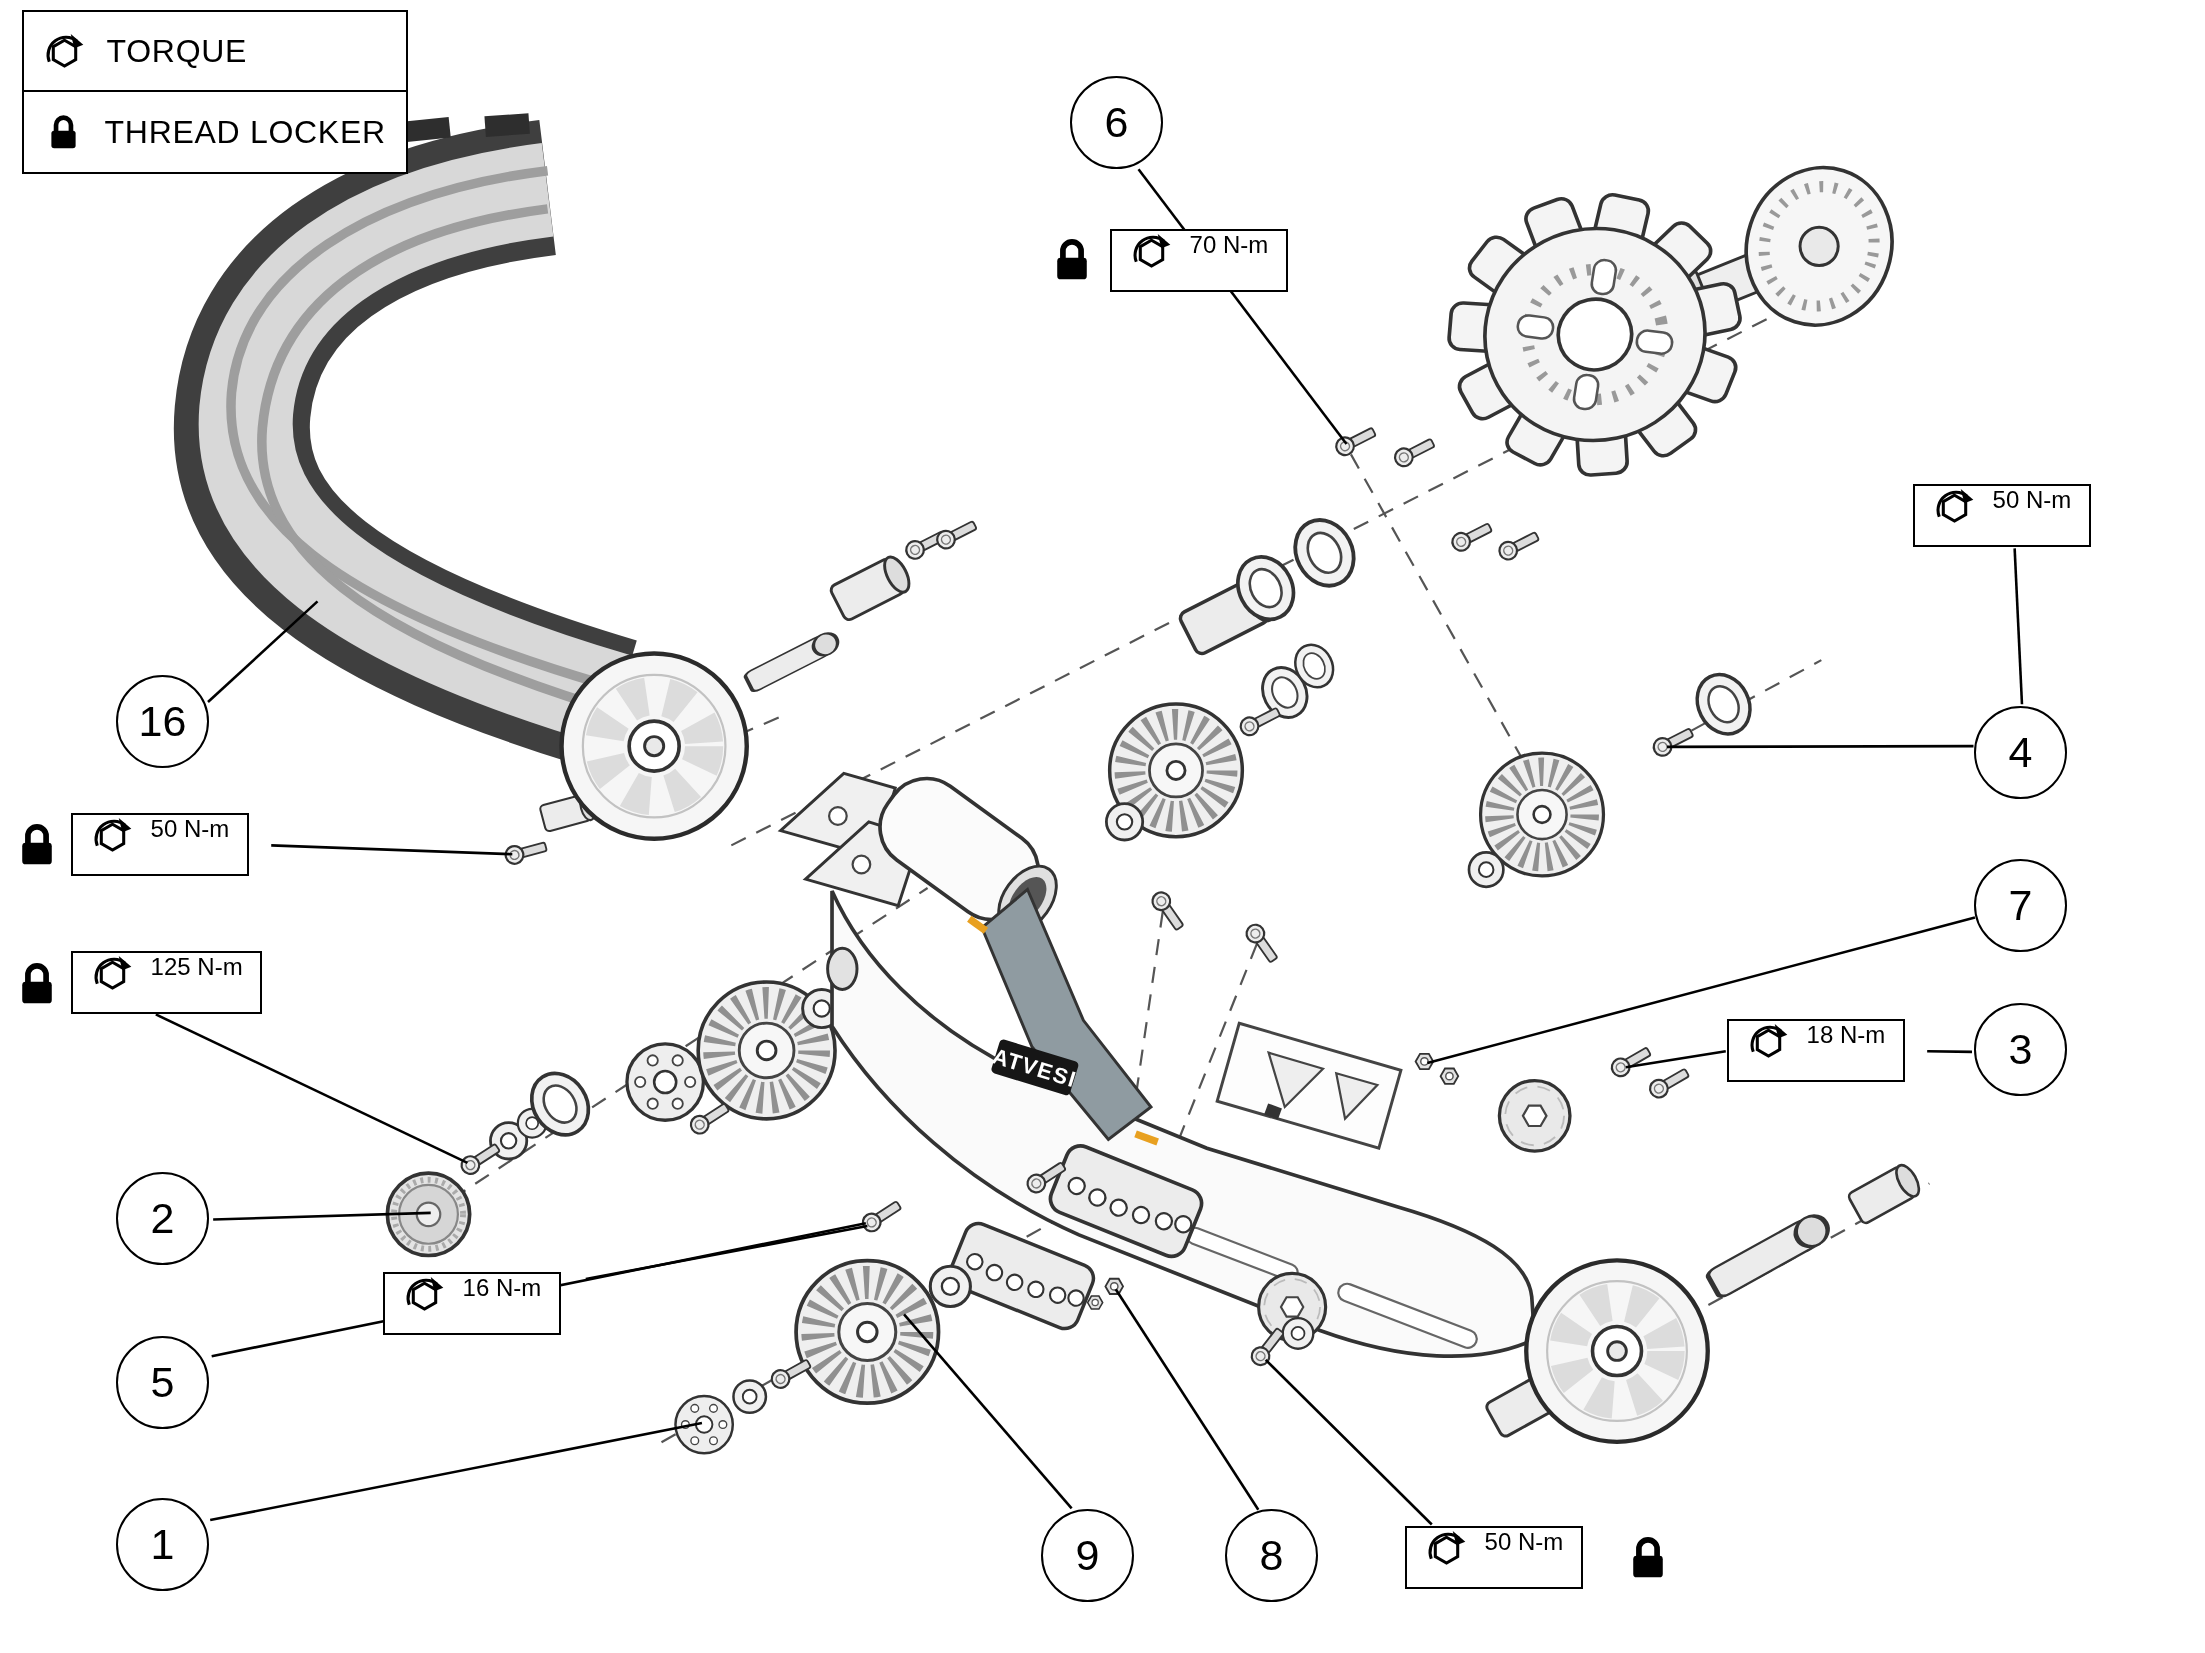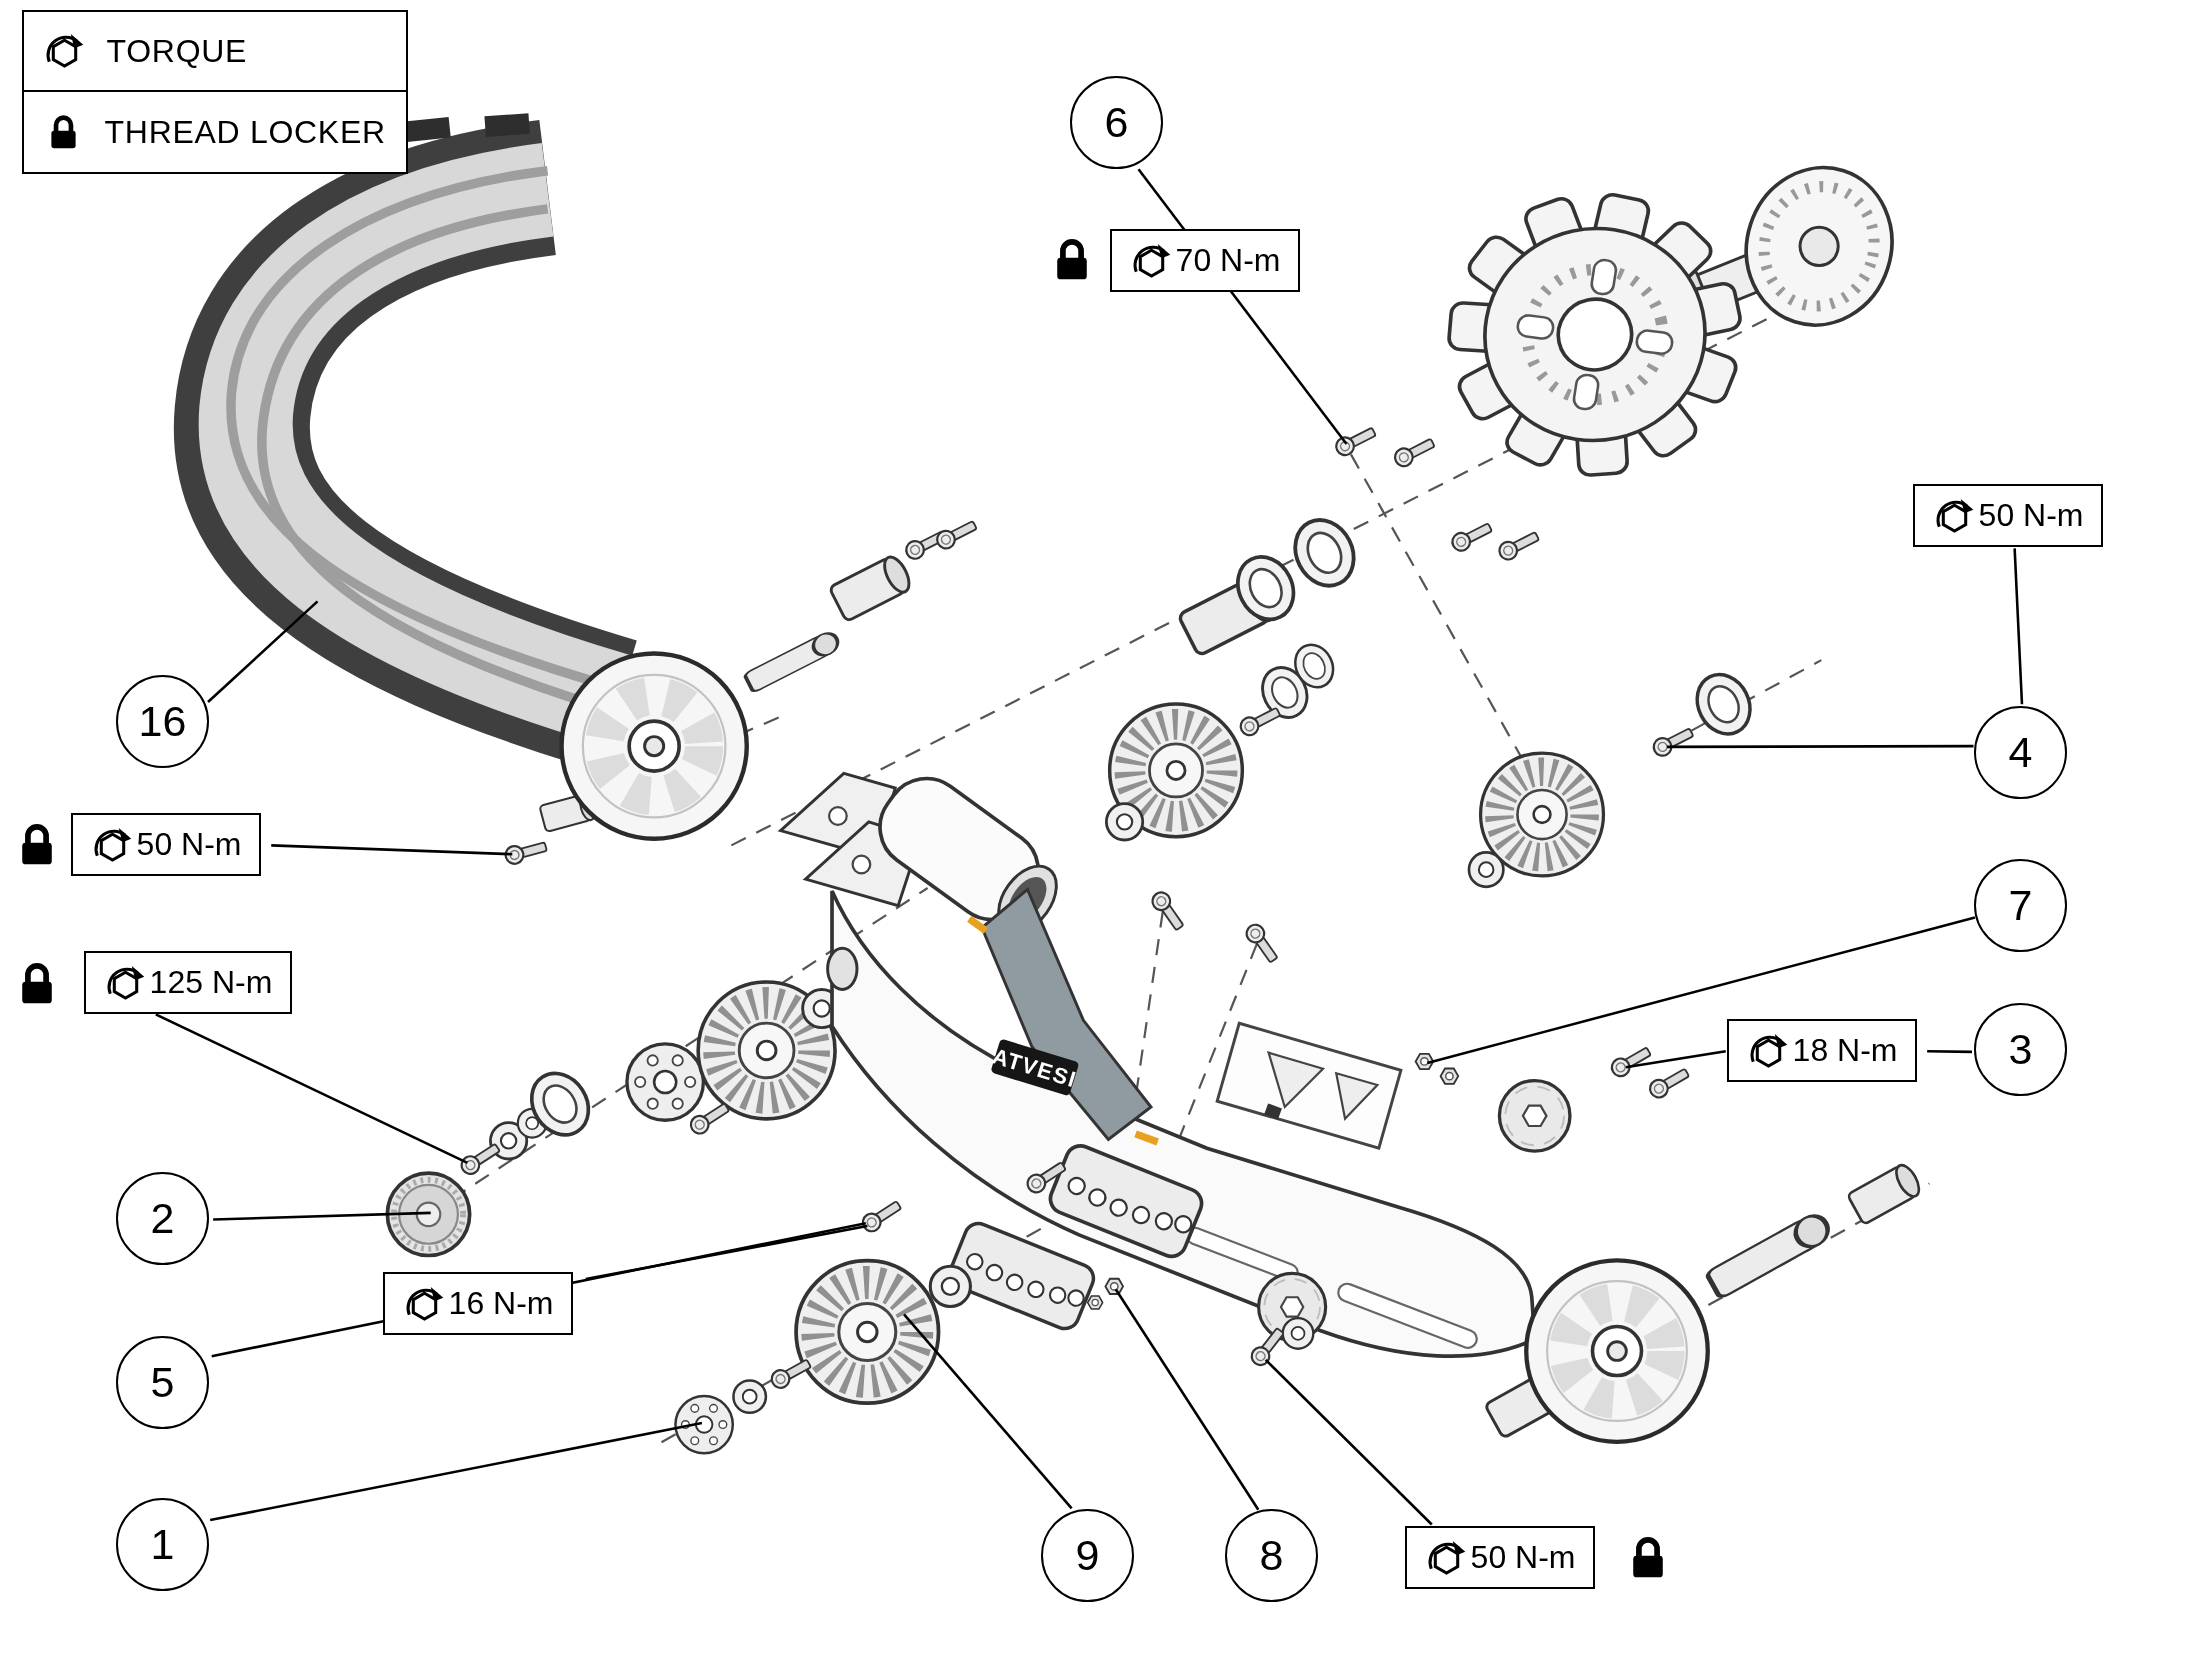--- a/index.html
+++ b/index.html
@@ -9,21 +9,21 @@
   .scene{position:absolute;left:0;top:0}
   svg text{font-family:"Liberation Sans",sans-serif}
 
   
   .legend{position:absolute;left:22px;top:10.3px;border:2.2px solid #000;background:#fff}
   .legend-row{display:flex;align-items:center;gap:20.6px;height:80px;padding:0 19px;border-bottom:2.2px solid #000;width:382px;background:#fff}
   .legend-row:last-child{border-bottom:none}
   .legend-label{font-size:32px;letter-spacing:0.7px;white-space:nowrap}
 
   
-  .tq{position:absolute;display:flex;align-items:center;gap:3px;background:#fff;border:2.2px solid #000;height:63px;padding:0 17.6px;font-size:32px;white-space:nowrap}
+  .tq{position:absolute;display:flex;align-items:flex-start;gap:17px;background:#fff;border:2.2px solid #000;height:63px;padding:0 17.6px;font-size:24px;white-space:nowrap}
   .icon-hex{width:43px;height:40px;flex:none}
   .icon-lock{width:41px;height:41px;flex:none}
   .lock-float{position:absolute;width:50px;height:50px}
   .lock-float svg{width:100%;height:100%}
 
   
   .callout{position:absolute;width:93px;height:93px;border:2.9px solid #000;border-radius:50%;background:#fff;display:flex;align-items:center;justify-content:center;font-size:43px}
 </style>
 </head>
 <body>
@@ -346,21 +346,21 @@
         <use href="#sym-torque-icon"></use>
       </svg>
     <span>50 N-m</span>
   </div>
 
   <div class="lock-float" style="left:11.8px;top:959px">
     <svg viewBox="0 0 44 44">
         <use href="#sym-lock-icon"></use>
       </svg>
   </div>
-  <div class="tq" style="left:84px;top:951px">
+  <div class="tq" style="left:71px;top:951px">
     <svg class="icon-hex" viewBox="0 0 48 44">
         <use href="#sym-torque-icon"></use>
       </svg>
     <span>125 N-m</span>
   </div>
 
   <div class="tq" style="left:1727px;top:1019px">
     <svg class="icon-hex" viewBox="0 0 48 44">
         <use href="#sym-torque-icon"></use>
       </svg>

